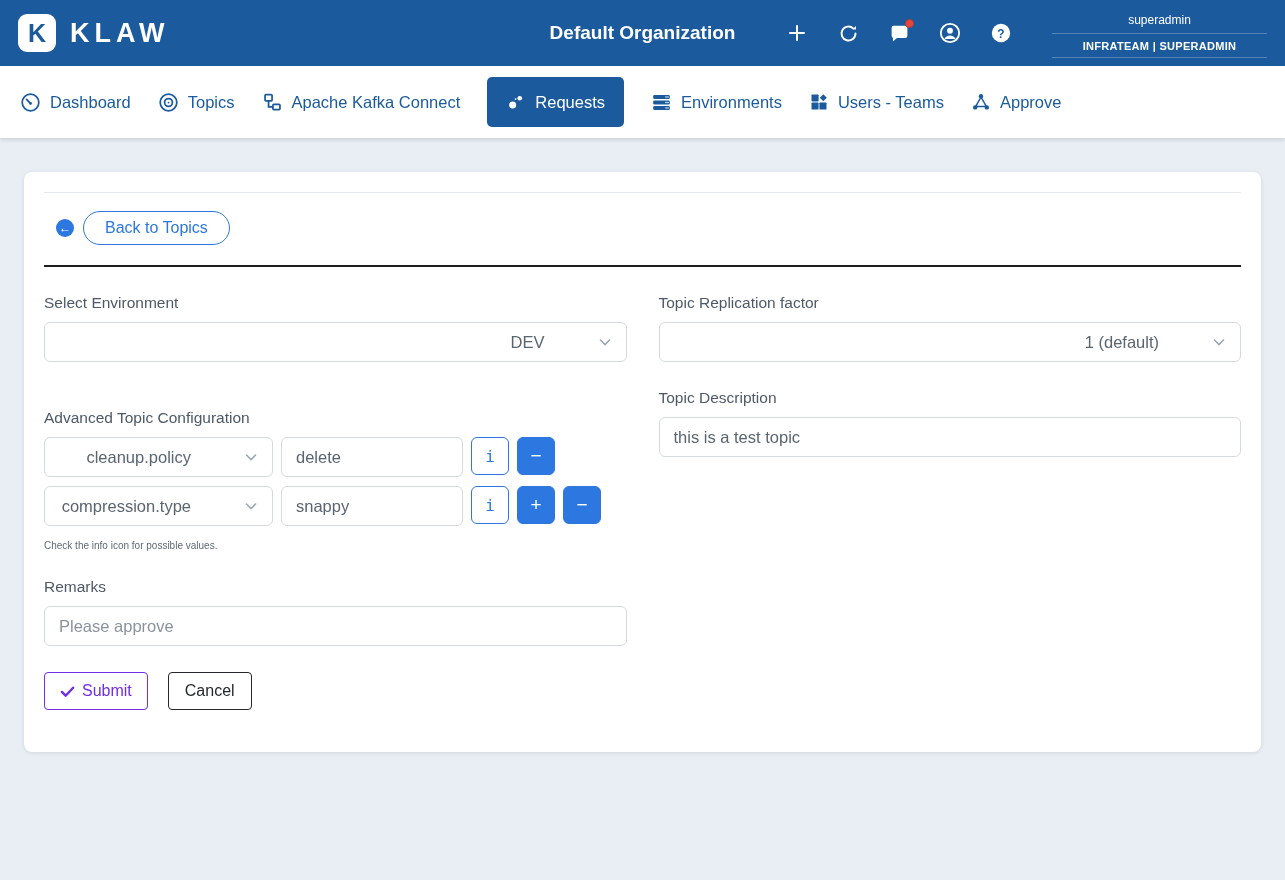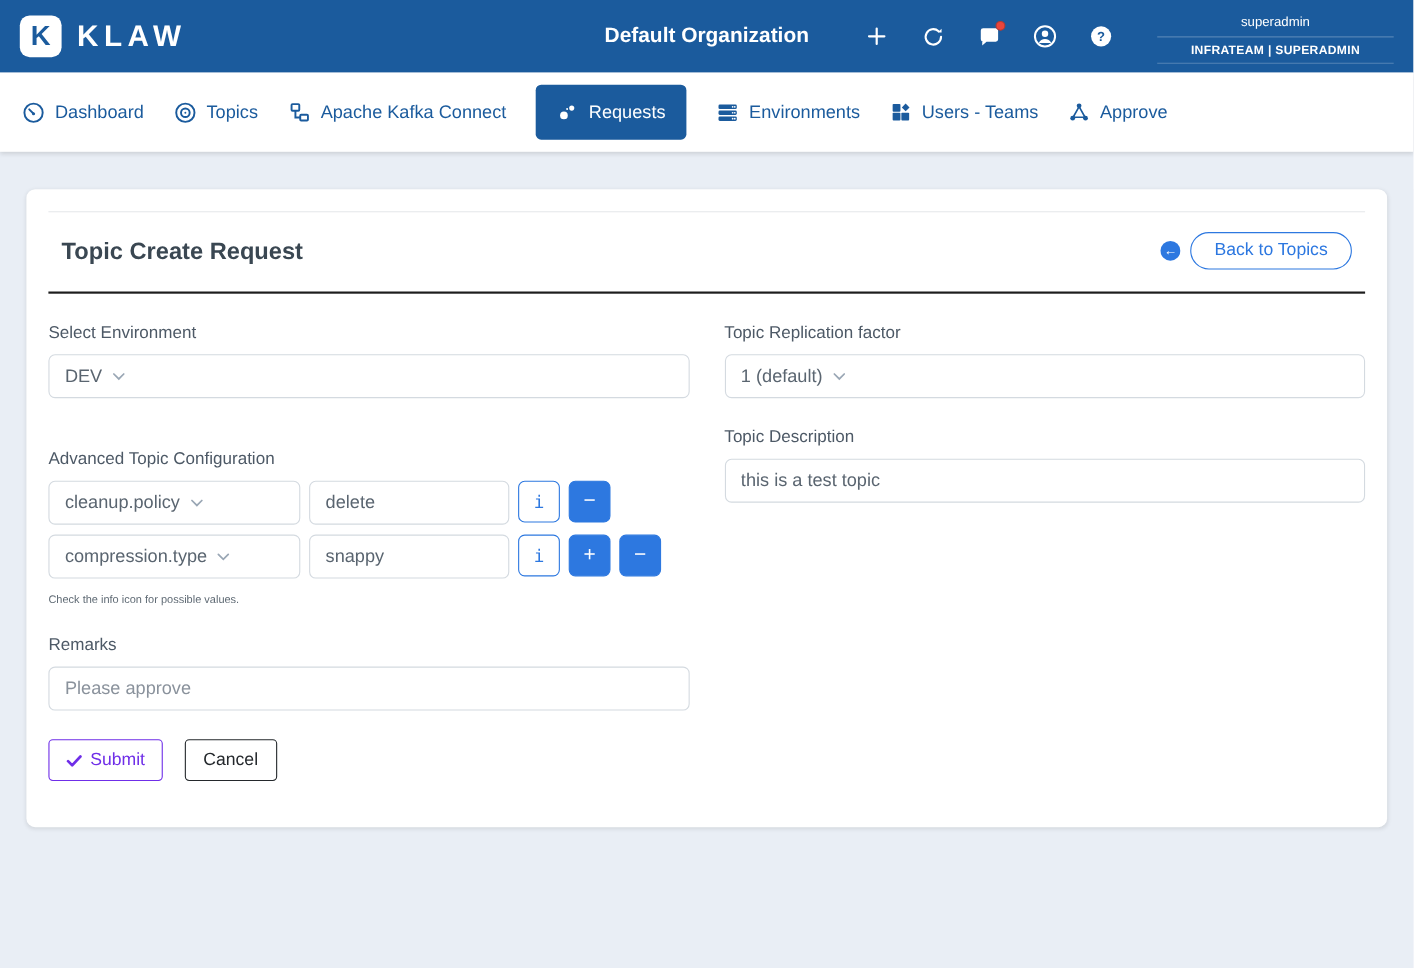--- a/index.html
+++ b/index.html
@@ -77,21 +77,21 @@
   
   .form-grid { display:flex; gap:32px; padding:27px 0 0; }
   .col { flex:1; min-width:0; }
   .field-label { display:block; font-size:15.5px; color:#4d5966; margin-bottom:10px; }
   .text-input, .select-box {
     width:100%; height:40px; border:1px solid #d4dae0; border-radius:6px;
     background:#fff; font-size:16.5px; color:#5a6570; padding:0 14px;
     font-family:inherit; outline:none;
   }
   .text-input::placeholder { color:#8a929c; opacity:1; }
-  .select-box { display:flex; align-items:center; justify-content:flex-start; cursor:pointer; }
+  .select-box { display:flex; align-items:center; justify-content:flex-end; cursor:pointer;gap:45px; }
   .select-box .chev { color:#9aa7b5; flex:none; margin-left:8px; }
   .helper { font-size:13px; color:#5f6a74; margin-top:7px; }
   .mb-env { margin-bottom:47px; }
   .mb-topicname { margin-bottom:25px; }
   .mb-row2 { margin-bottom:27px; }
   .adv-row { display:flex; gap:8px; margin-bottom:9px; }
   .adv-select { width:229px; flex:none; }
   .adv-input { width:182px; flex:none; }
   .sq-btn {
     width:38px; height:38px; flex:none; border-radius:6px; cursor:pointer;
@@ -258,21 +258,20 @@
     </span>
     <span>Approve</span>
   </div>
 </div>
 
 <div class="content">
   <div class="card">
     <hr class="card-top-rule">
 
     <div class="card-head">
-      <div class="page-title">Topic Create Request</div>
       <div class="back-wrap">
         <span class="back-circle">←</span>
         <button class="back-btn">Back to Topics</button>
       </div>
     </div>
 
     <hr class="dark-rule">
 
     <div class="form-grid">
 

